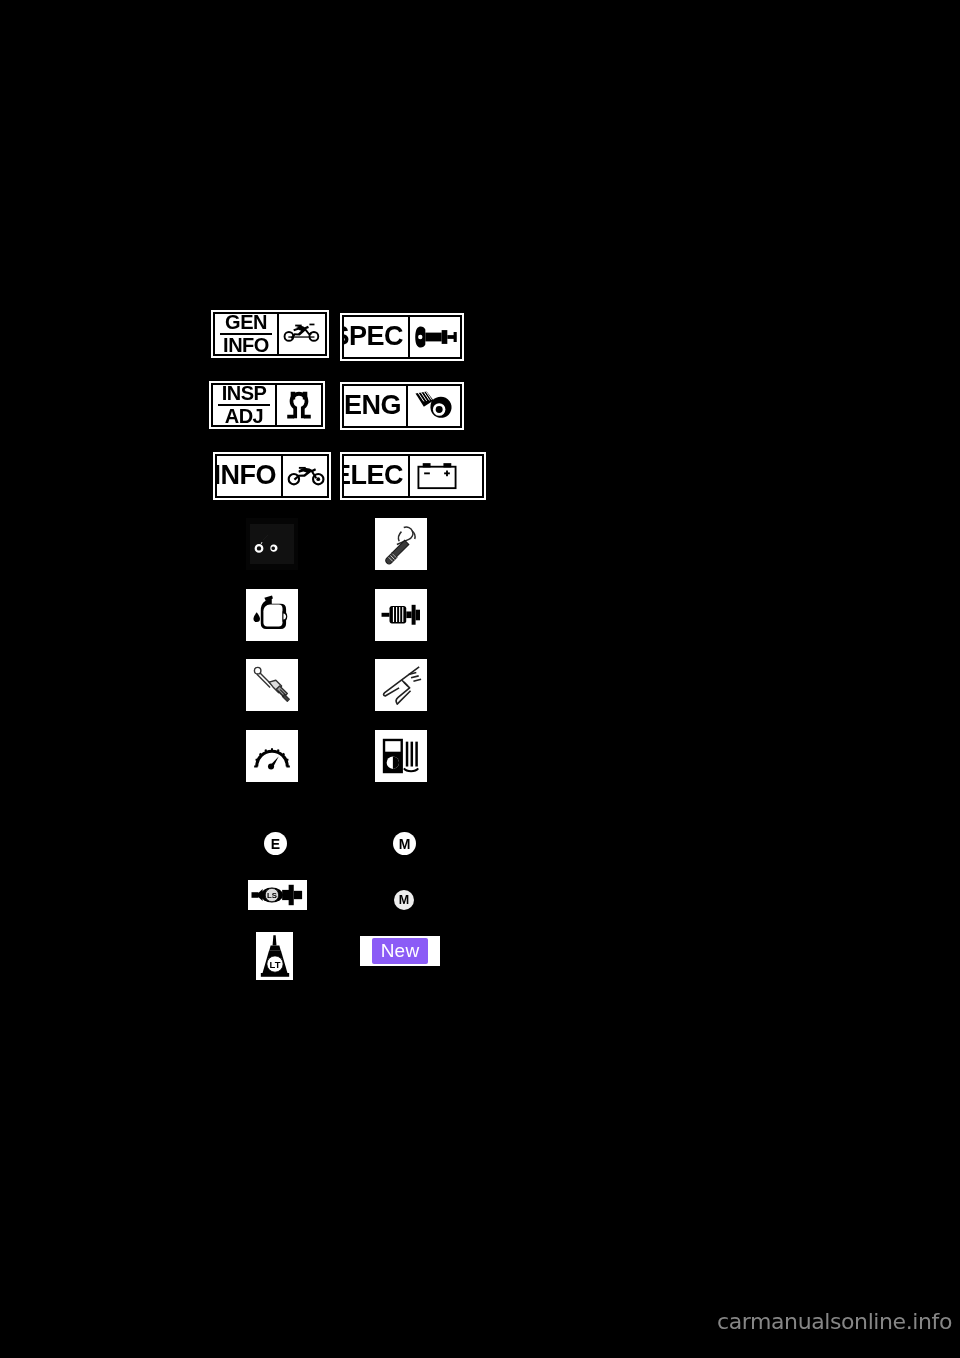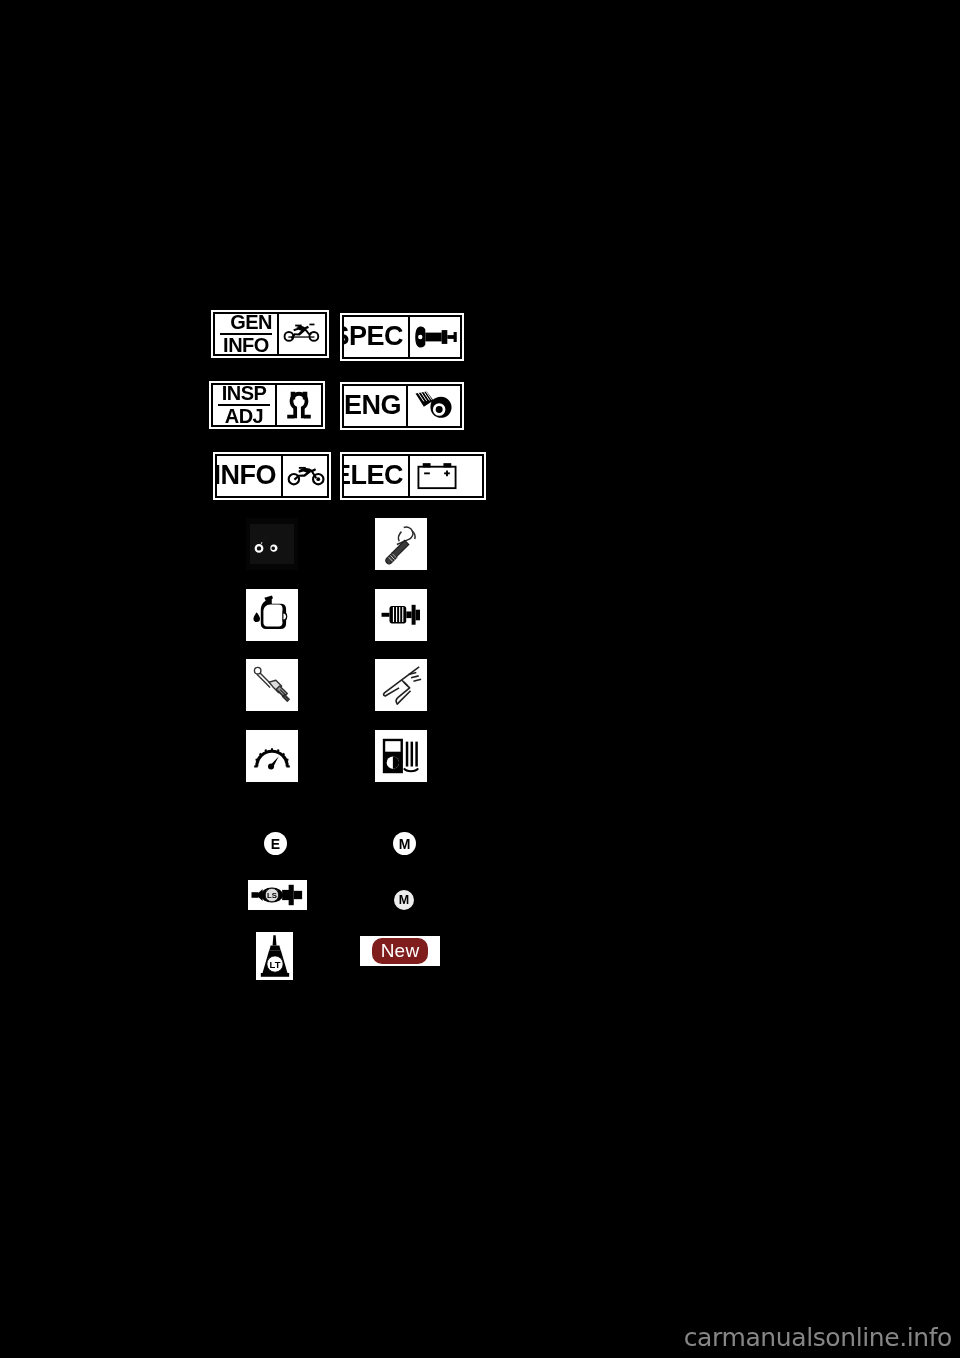--- a/index.html
+++ b/index.html
@@ -75,21 +75,21 @@
     display: flex;
     align-items: center;
     justify-content: center;
     padding: 0 4px;
     box-sizing: border-box;
   }
   .tab-badge .tab-icon svg { display: block; }
 
   
   #badge-gen-info { left: 2px;   top: 2px;  width: 114px; }
-  #badge-gen-info .tab-label { width: 66px; align-items: flex-end; }
+  #badge-gen-info .tab-label { width: 66px; }
   #badge-gen-info .tab-icon  { width: 46px; }
 
   #badge-spec    { left: 131px; top: 5px;  width: 120px; }
   #badge-spec .tab-label { width: 64px; }
   #badge-spec .tab-icon  { width: 54px; }
 
   #badge-insp-adj { left: 0px;  top: 2px;  width: 112px; }
   #badge-insp-adj .tab-label { width: 66px; }
   #badge-insp-adj .tab-icon  { width: 44px; }
 
@@ -167,37 +167,37 @@
     display: flex;
     align-items: center;
     justify-content: center;
   }
   #sym-lithium-soap { left: 2px; top: -3px; width: 59px; height: 30px; }
   #sym-locking-agent { left: 10px; top: -8px; width: 37px; height: 48px; }
   #sym-new-part {
     left: 114px; top: -4px; width: 80px; height: 30px;
   }
   .new-pill {
-    background: #7f1d1d;
+    background: #8b5cf6;
     color: #ffffff;
     font-size: 19px;
     line-height: 1;
     padding: 3px 9px 4px;
-    border-radius: 10px;
+    border-radius: 2px;
     letter-spacing: 0.2px;
     font-weight: 400;
   }
 
   
   .watermark {
     position: absolute;
     right: 8px;
-    bottom: 6px;
+    bottom: 24px;
     color: #868686;
-    font-size: 25px;
+    font-size: 22px;
     letter-spacing: -0.4px;
     font-family: "DejaVu Sans", sans-serif;
     white-space: nowrap;
     margin-top: 20px;
   }
 </style>
 </head>
 <body>
 
 <div class="page">

